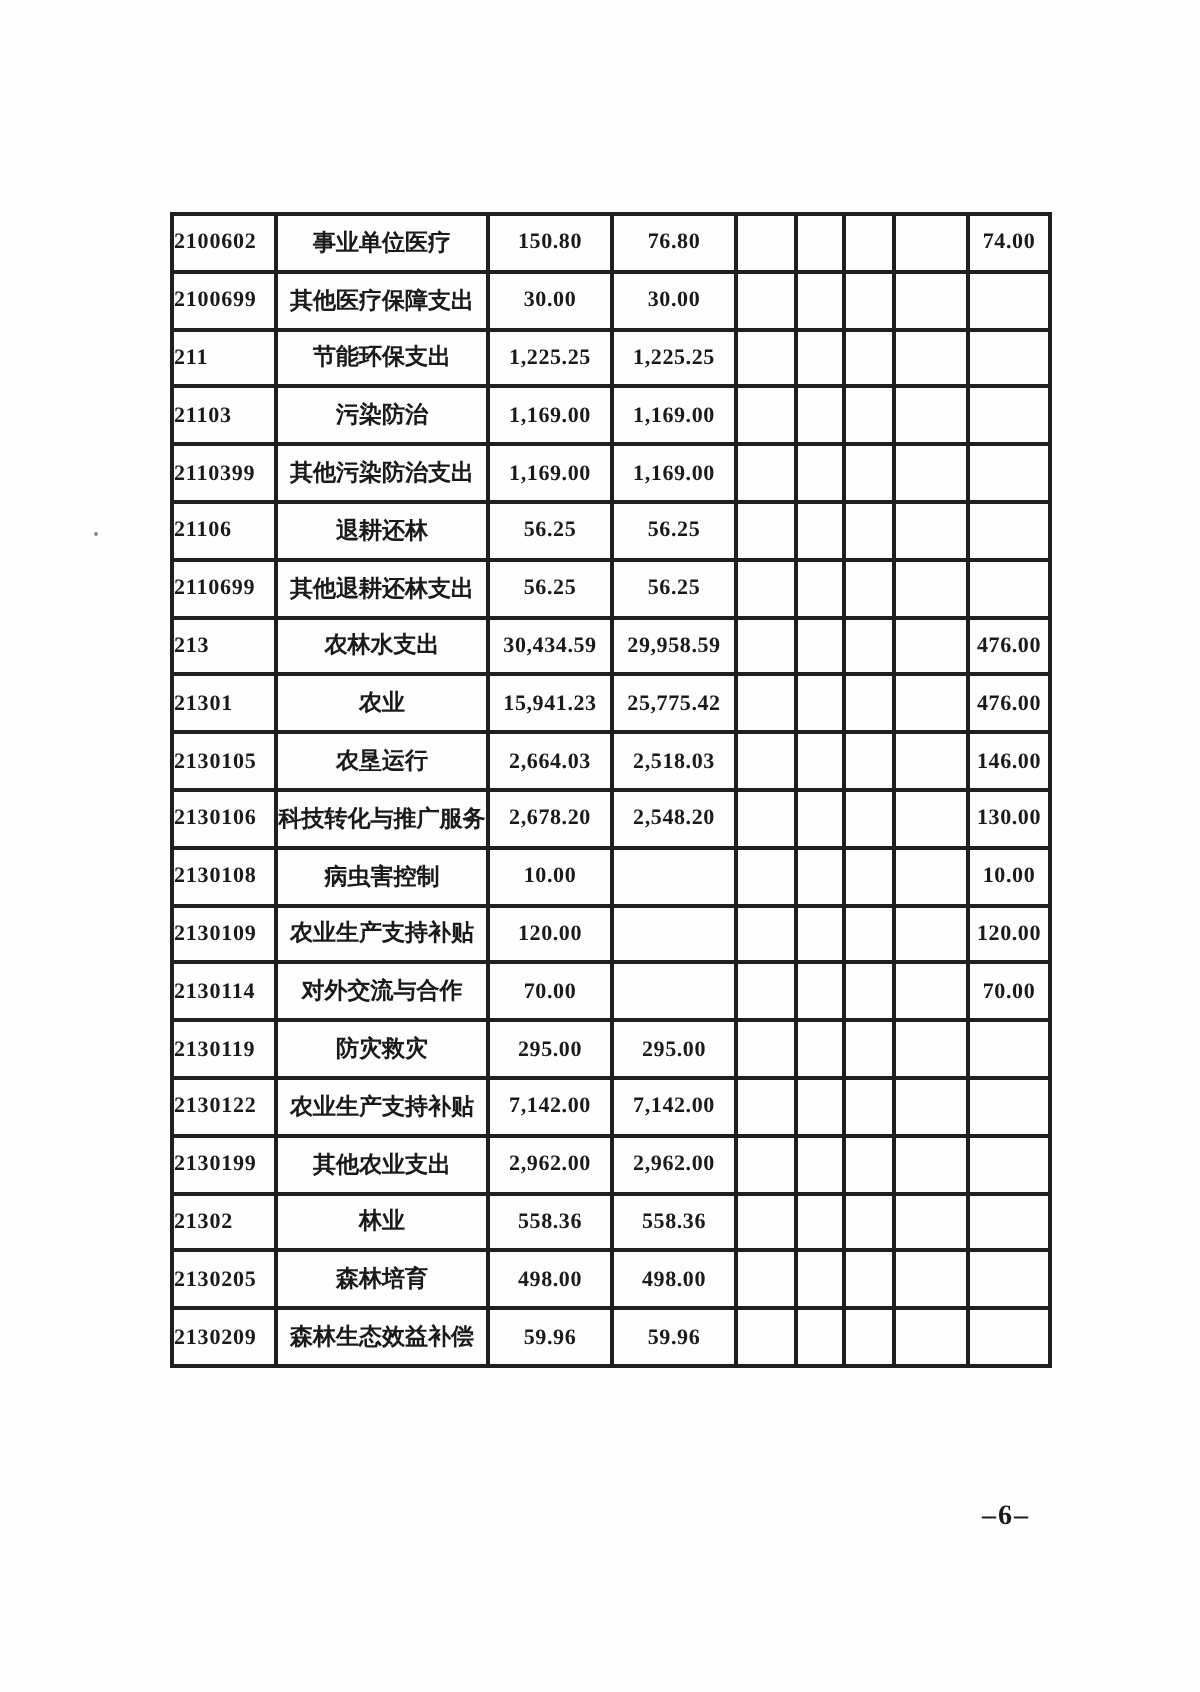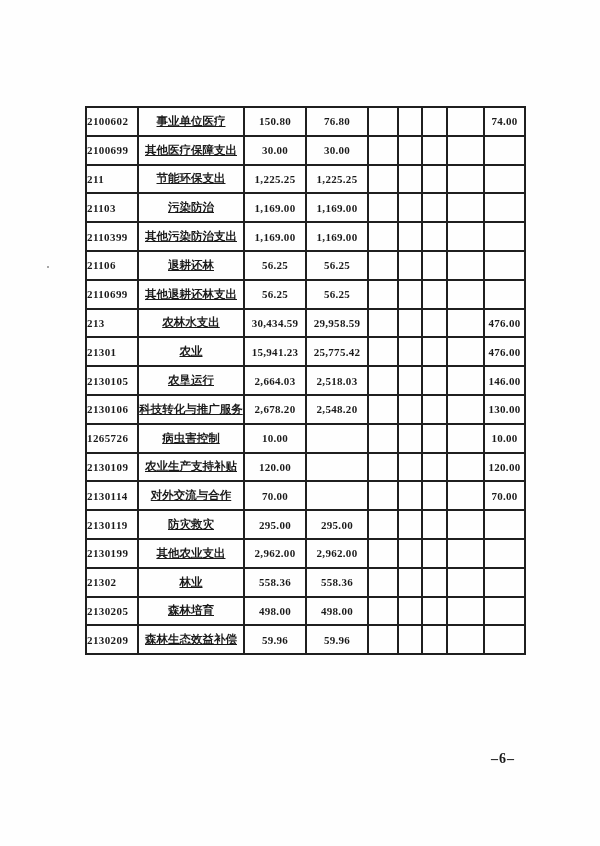--- a/index.html
+++ b/index.html
@@ -45,21 +45,20 @@
     font-size: 11px;
     text-align: left;
     padding-left: 7px;
     letter-spacing: 0.4px;
   }
   td.cell-name {
     font-size: 11.5px;
     text-align: center;
     padding: 0 2px;
     font-family: "Liberation Sans", sans-serif;
-    text-decoration: underline;
   }
   td.cell-num {
     font-family: "Liberation Serif", serif;
     font-size: 11px;
     text-align: center;
     padding-right: 5px;
     letter-spacing: 0.3px;
   }
   td.cell-blank {
     font-size: 11px;
@@ -217,21 +216,21 @@
       <td class="cell-name">科技转化与推广服务</td>
       <td class="cell-num">2,678.20</td>
       <td class="cell-num">2,548.20</td>
       <td class="cell-blank">&nbsp;</td>
       <td class="cell-blank">&nbsp;</td>
       <td class="cell-blank">&nbsp;</td>
       <td class="cell-blank">&nbsp;</td>
       <td class="cell-num">130.00</td>
     </tr>
         <tr>
-      <td class="cell-code">1265726</td>
+      <td class="cell-code">2130108</td>
       <td class="cell-name">病虫害控制</td>
       <td class="cell-num">10.00</td>
       <td class="cell-num">&nbsp;</td>
       <td class="cell-blank">&nbsp;</td>
       <td class="cell-blank">&nbsp;</td>
       <td class="cell-blank">&nbsp;</td>
       <td class="cell-blank">&nbsp;</td>
       <td class="cell-num">10.00</td>
     </tr>
         <tr>
@@ -261,20 +260,31 @@
       <td class="cell-name">防灾救灾</td>
       <td class="cell-num">295.00</td>
       <td class="cell-num">295.00</td>
       <td class="cell-blank">&nbsp;</td>
       <td class="cell-blank">&nbsp;</td>
       <td class="cell-blank">&nbsp;</td>
       <td class="cell-blank">&nbsp;</td>
       <td class="cell-num">&nbsp;</td>
     </tr>
         <tr>
+      <td class="cell-code">2130122</td>
+      <td class="cell-name">农业生产支持补贴</td>
+      <td class="cell-num">7,142.00</td>
+      <td class="cell-num">7,142.00</td>
+      <td class="cell-blank">&nbsp;</td>
+      <td class="cell-blank">&nbsp;</td>
+      <td class="cell-blank">&nbsp;</td>
+      <td class="cell-blank">&nbsp;</td>
+      <td class="cell-num">&nbsp;</td>
+    </tr>
+        <tr>
       <td class="cell-code">2130199</td>
       <td class="cell-name">其他农业支出</td>
       <td class="cell-num">2,962.00</td>
       <td class="cell-num">2,962.00</td>
       <td class="cell-blank">&nbsp;</td>
       <td class="cell-blank">&nbsp;</td>
       <td class="cell-blank">&nbsp;</td>
       <td class="cell-blank">&nbsp;</td>
       <td class="cell-num">&nbsp;</td>
     </tr>

